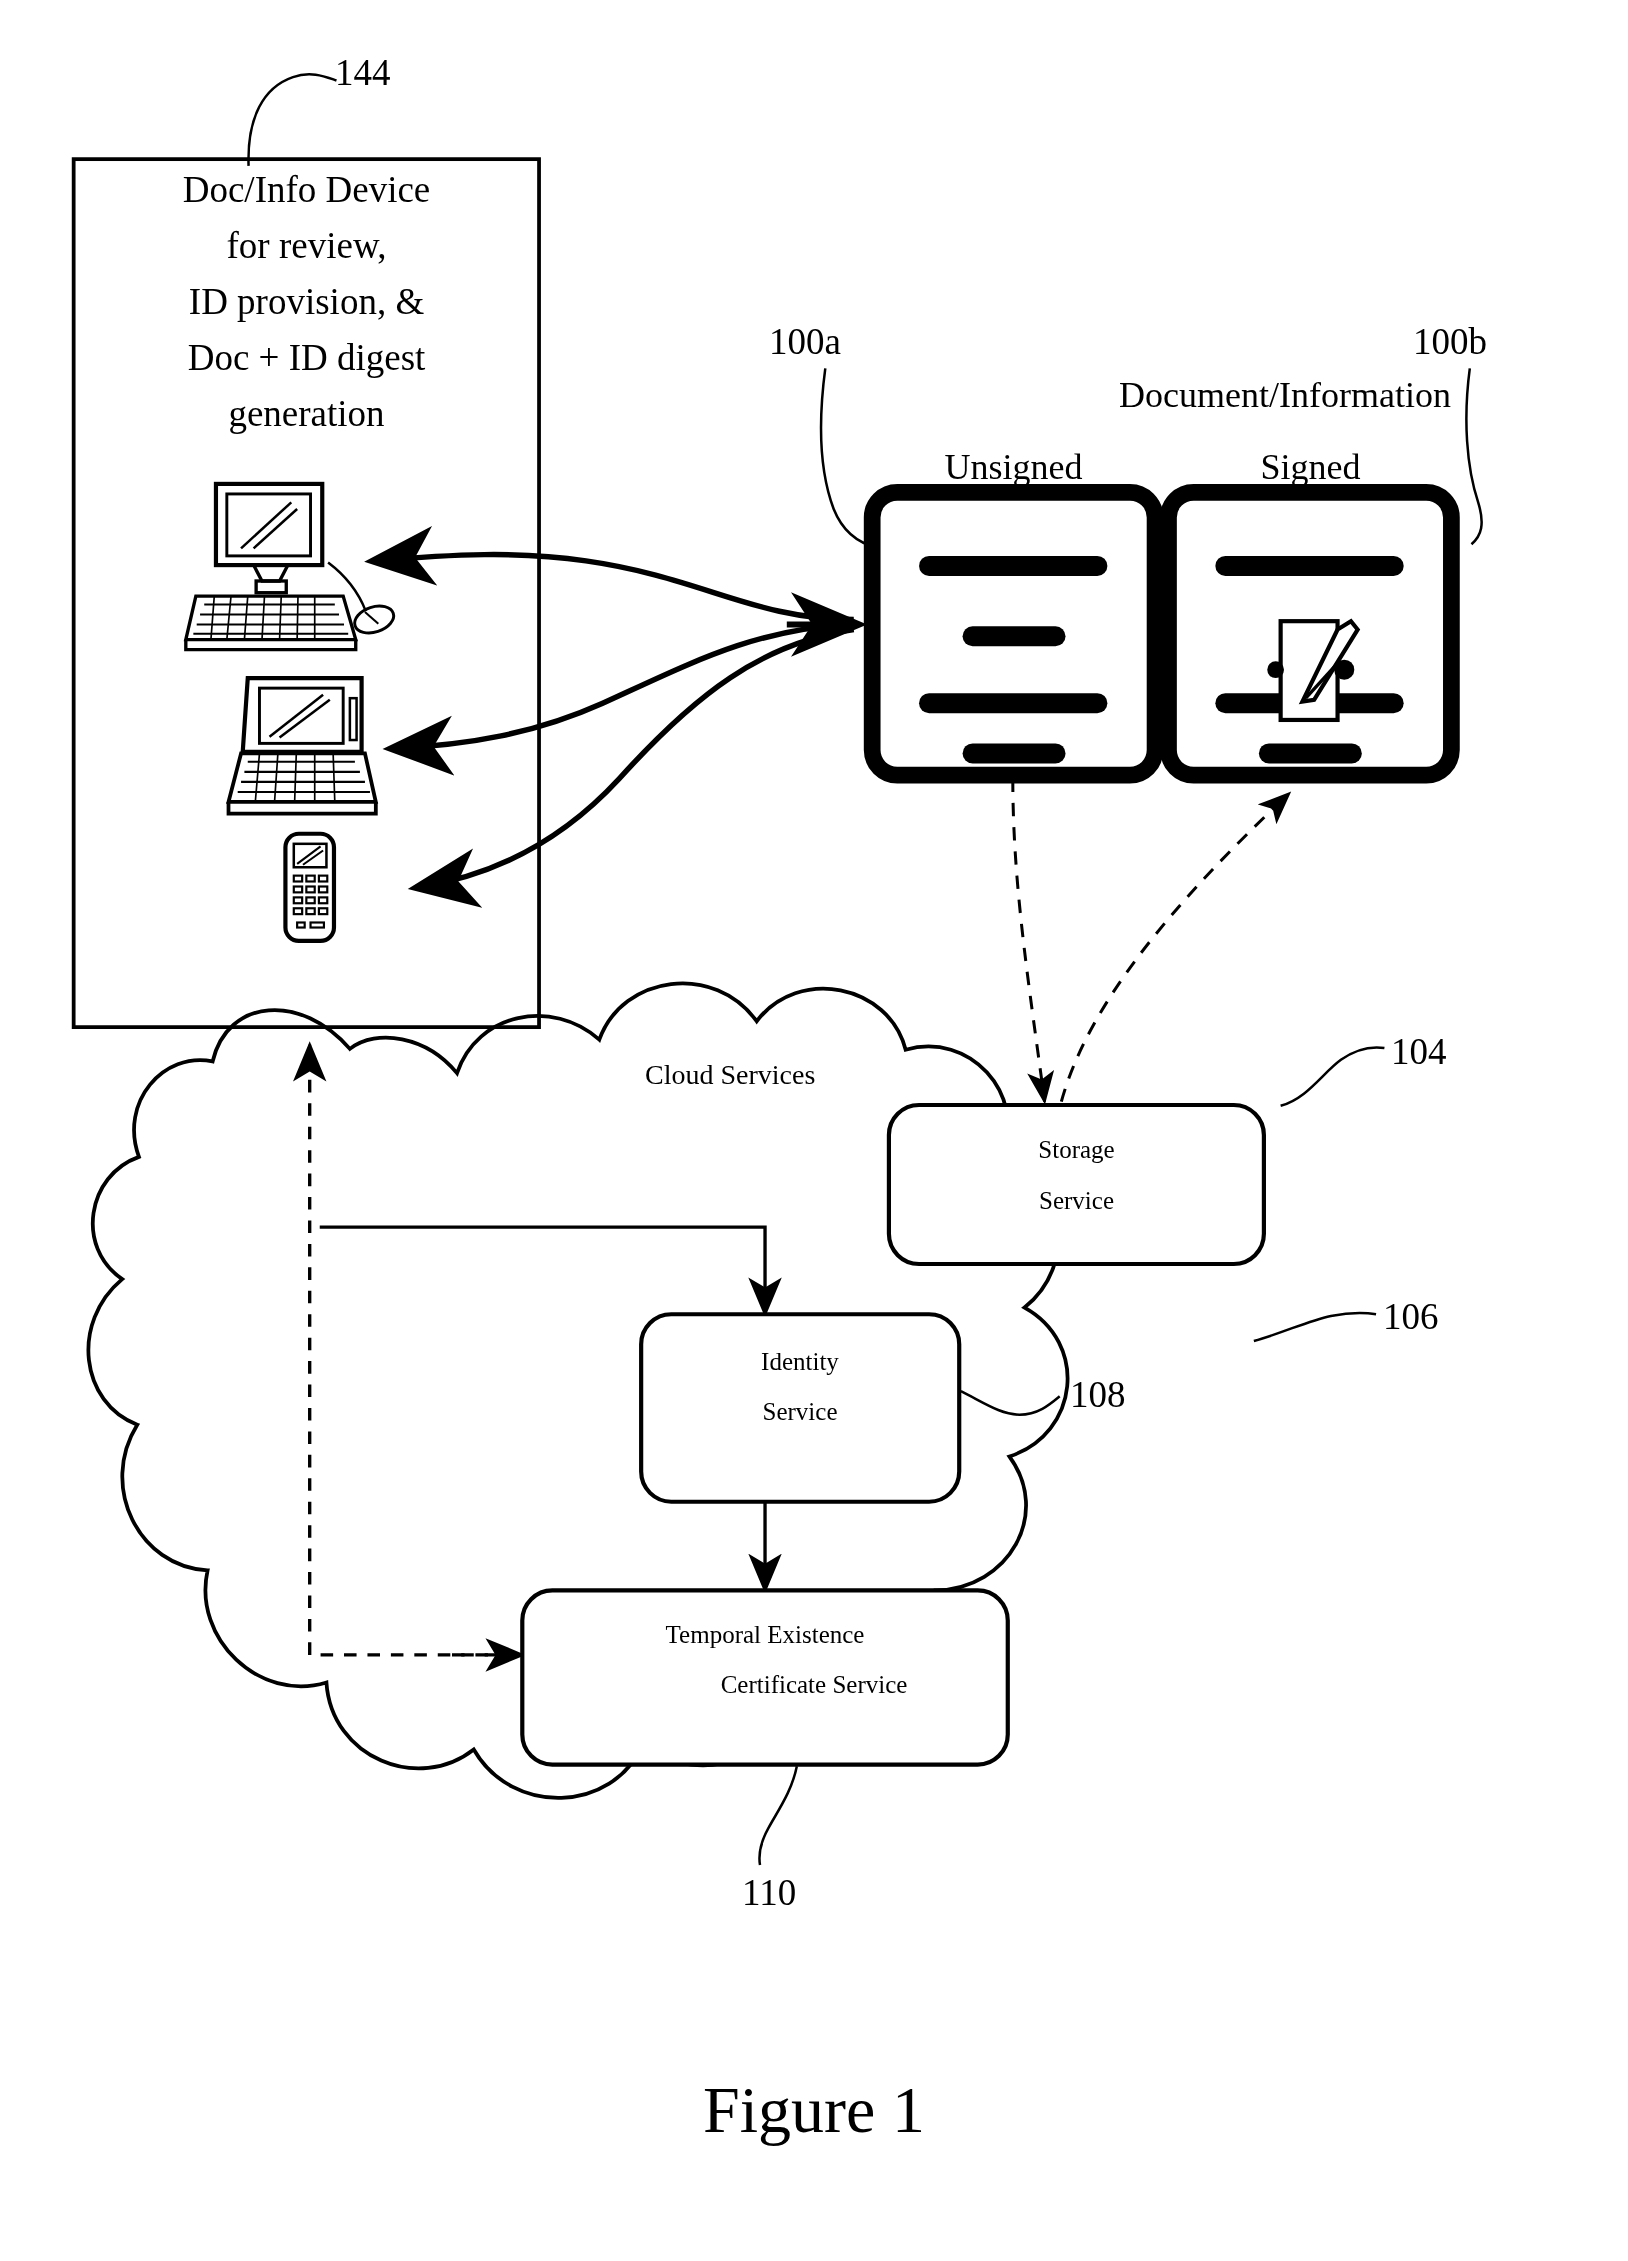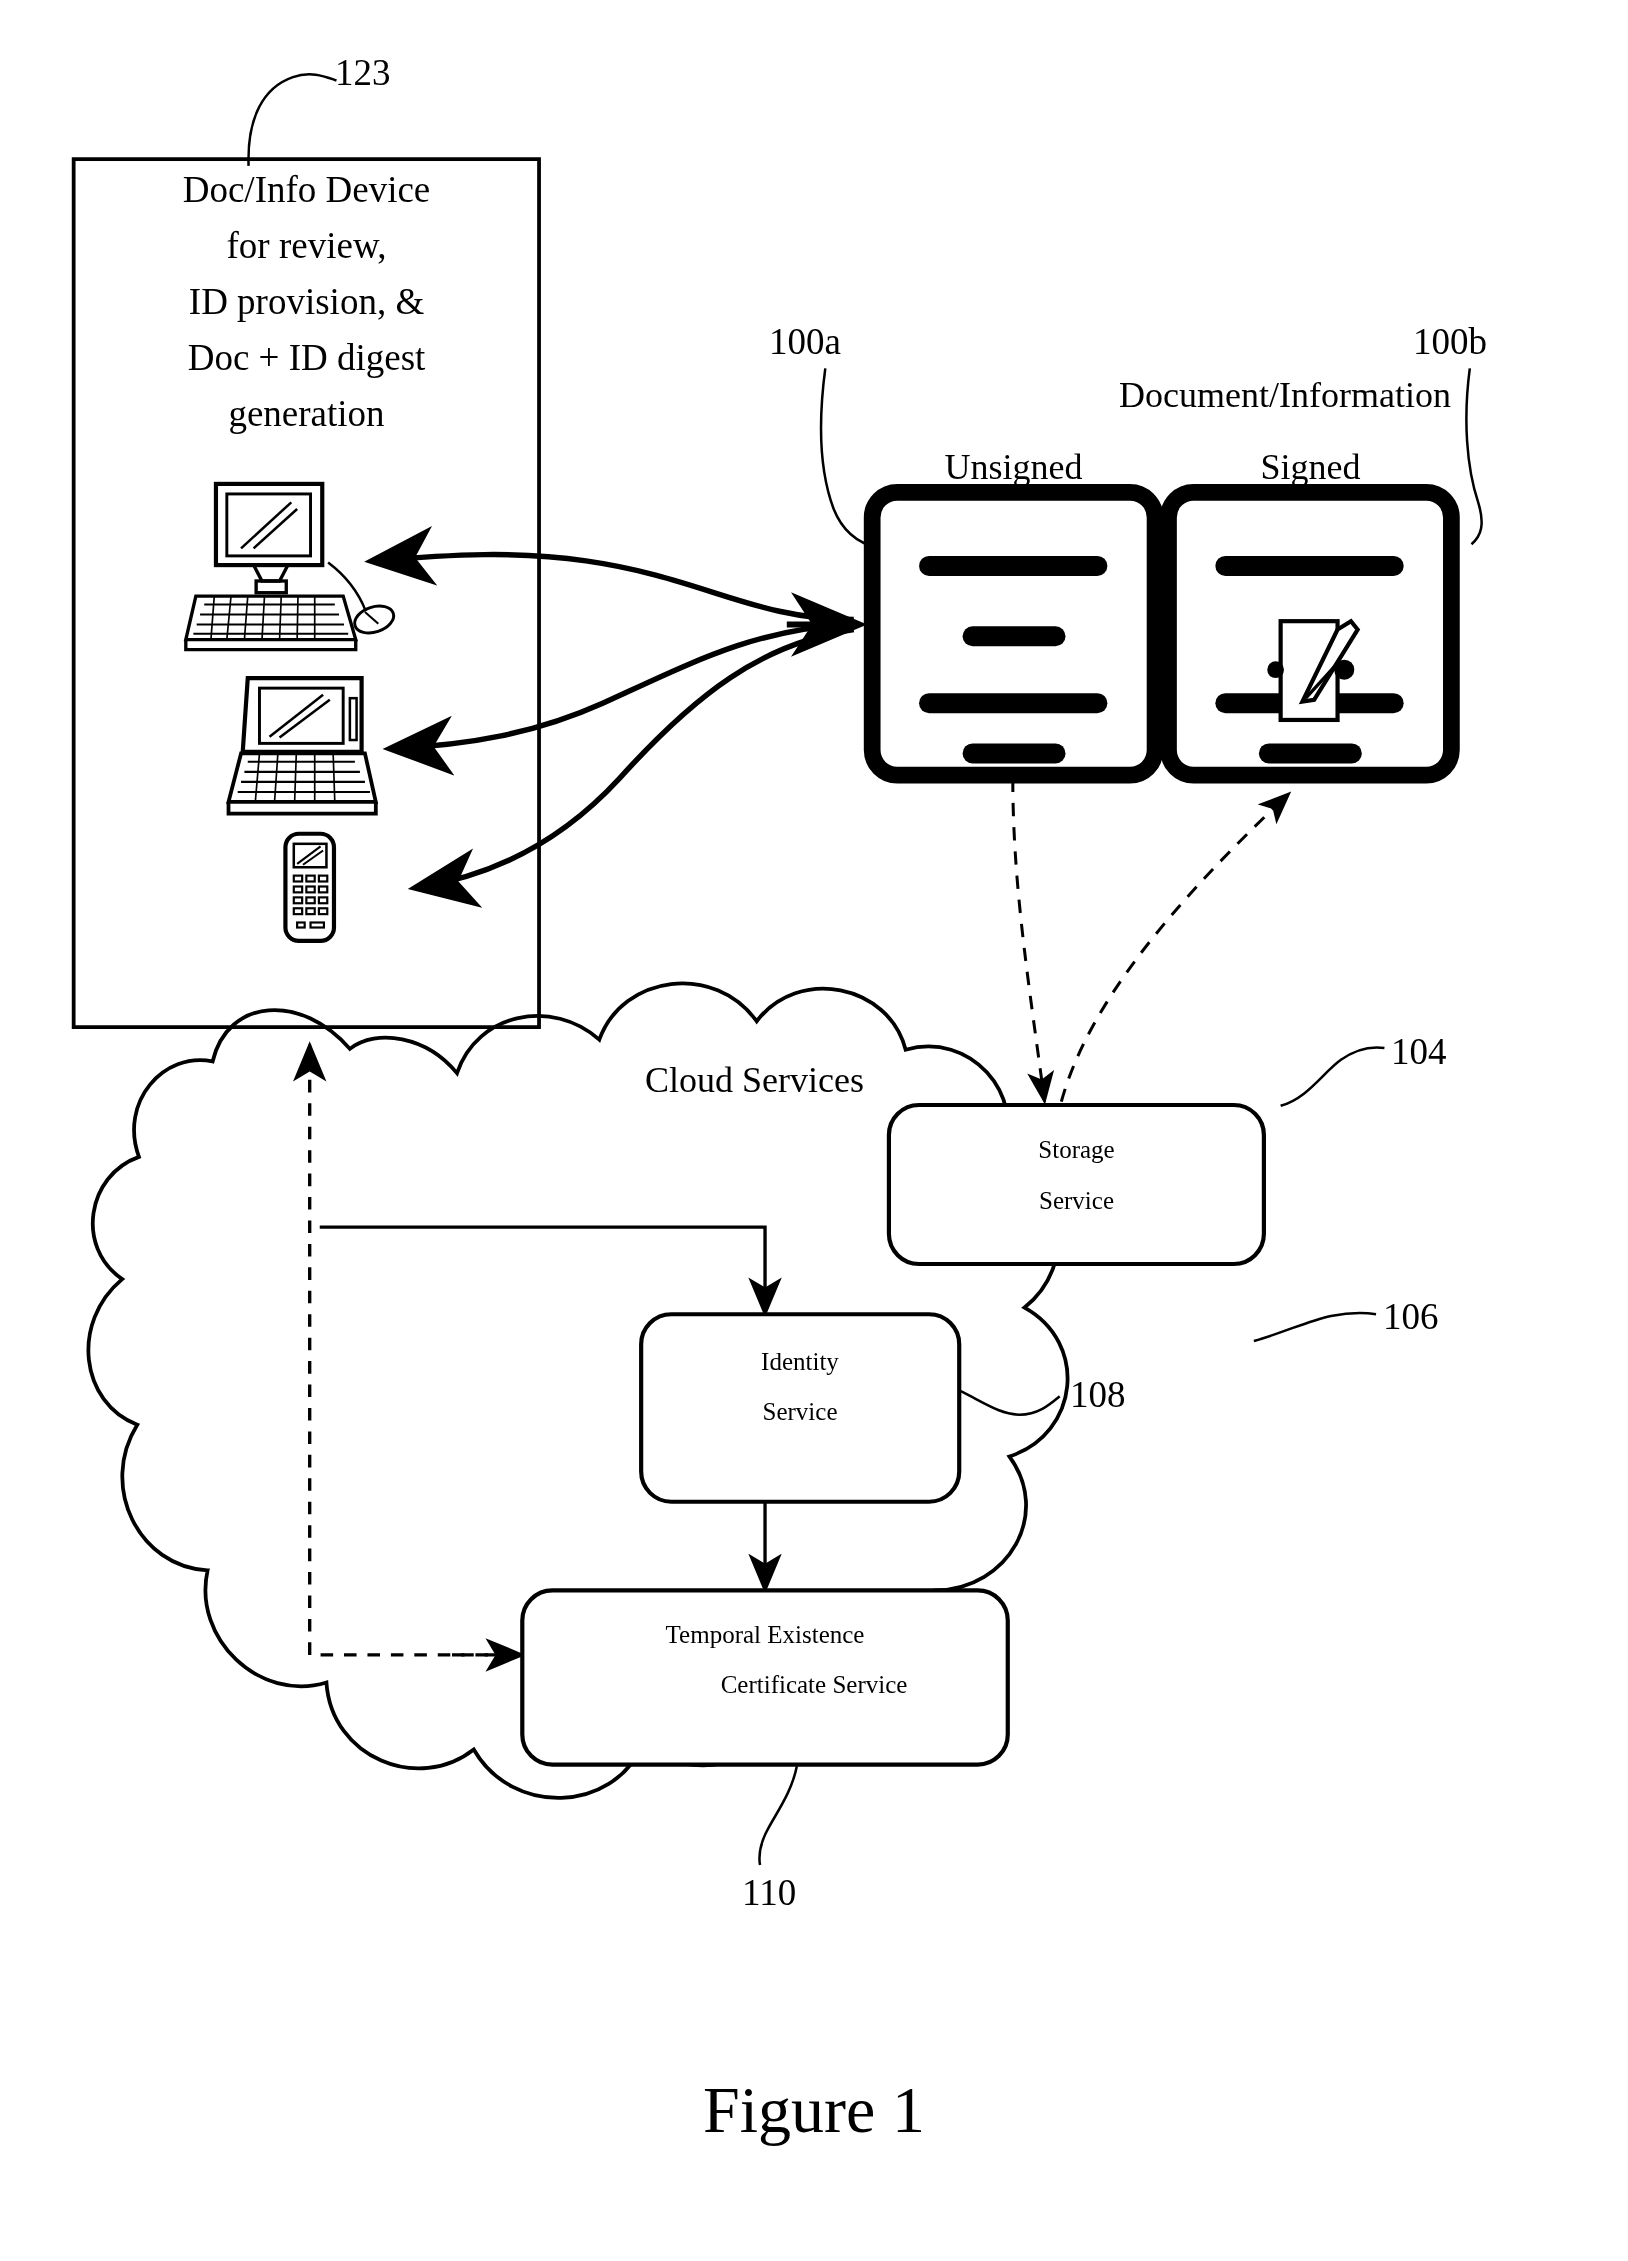--- a/index.html
+++ b/index.html
@@ -33,21 +33,21 @@
     line-height: 1.28;
     color: #000;
   }
   .ctr { text-align: center; }
 
   
   .ref-num     { font-size: 37px; }
   .box-label   { font-size: 37px; }
   .svc-label   { font-size: 25px; }
   .doc-hdr     { font-size: 36px; }
-  .cloud-lbl   { font-size: 36px; }
+  .cloud-lbl   { font-size: 28px; }
   .fig-caption { font-size: 66px; }
 </style>
 </head>
 <body>
 
 <div id="figure-root">
 
   <svg class="layer" viewBox="0 0 1945 2701">
     <defs>
       <marker id="ah" markerWidth="14" markerHeight="14" refX="11" refY="5" orient="auto" markerUnits="strokeWidth">
@@ -208,21 +208,21 @@
     <rect x="766" y="1570" width="380" height="224" rx="36" ry="36" fill="#fff" stroke="#000" stroke-width="5"></rect>
 
     <rect x="624" y="1900" width="580" height="208" rx="36" ry="36" fill="#fff" stroke="#000" stroke-width="5"></rect>
 
     <path d="M 1530 1321 C 1562 1312, 1580 1282, 1602 1266 C 1622 1252, 1640 1250, 1654 1252" fill="none" stroke="#000" stroke-width="3"></path>
     <path d="M 1498 1602 C 1534 1592, 1562 1578, 1590 1572 C 1612 1568, 1630 1568, 1644 1570" fill="none" stroke="#000" stroke-width="3"></path>
     <path d="M 1148 1662 C 1176 1676, 1196 1690, 1218 1690 C 1240 1690, 1254 1678, 1266 1668" fill="none" stroke="#000" stroke-width="3"></path>
     <path d="M 952 2110 C 946 2140, 930 2162, 918 2184 C 908 2202, 906 2216, 908 2228" fill="none" stroke="#000" stroke-width="3"></path>
   </svg>
 
-  <div class="txt ref-num" style="left:335px; top:49px;">123</div>
+  <div class="txt ref-num" style="left:335px; top:49px;">144</div>
 
   <div class="txt box-label ctr" style="left:74px; top:166px; width:465px;">Doc/Info Device</div>
   <div class="txt box-label ctr" style="left:74px; top:222px; width:465px;">for review,</div>
   <div class="txt box-label ctr" style="left:74px; top:334px; width:465px;">Doc + ID digest</div>
   <div class="txt box-label ctr" style="left:74px; top:278px; width:465px;">ID provision, &amp;</div>
   <div class="txt box-label ctr" style="left:74px; top:390px; width:465px;">generation</div>
 
   <div class="txt ref-num" style="left:769px; top:318px;">100a</div>
   <div class="txt ref-num" style="left:1413px; top:318px;">100b</div>
 

